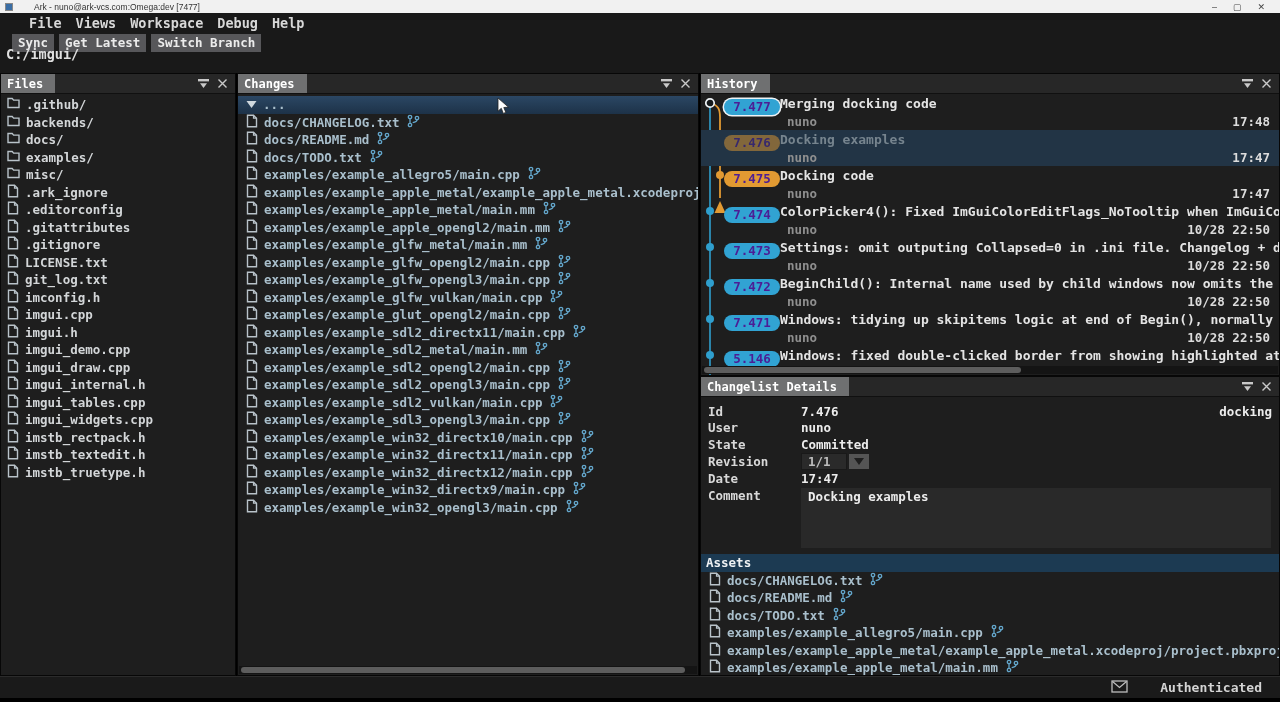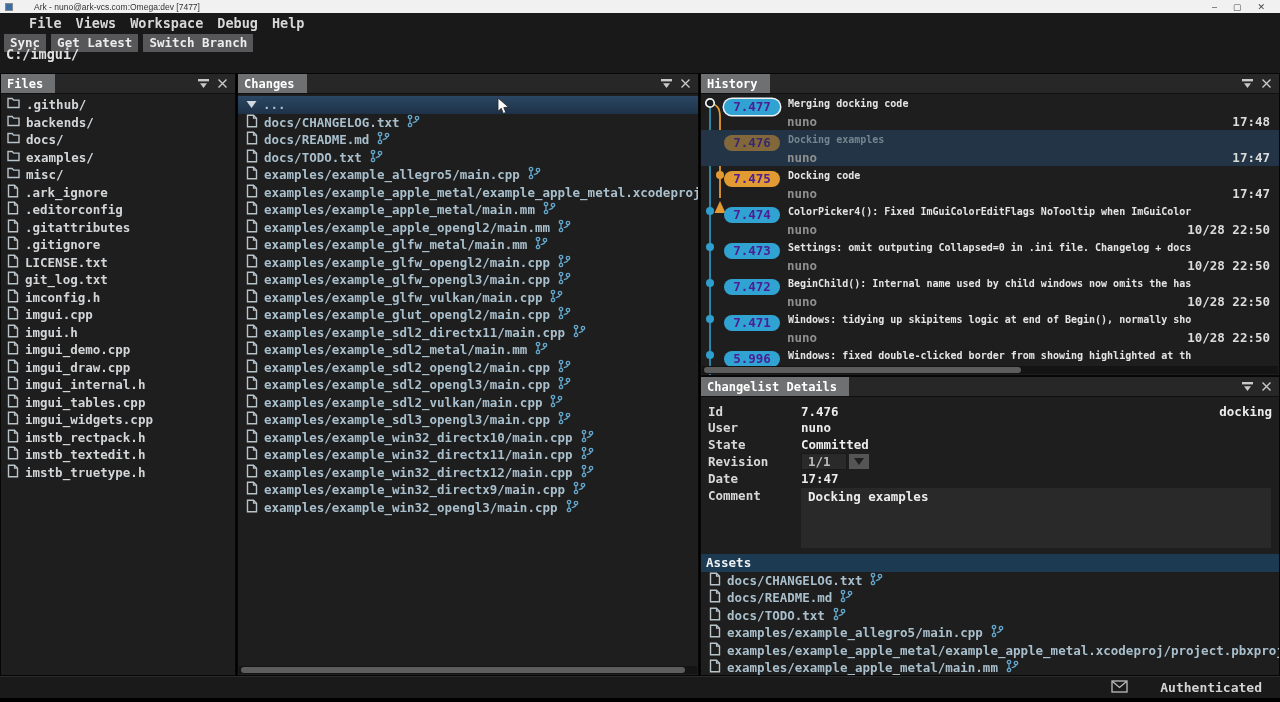--- a/index.html
+++ b/index.html
@@ -10,21 +10,21 @@
   .titlebar { position:absolute; top:0; left:0; width:1280px; height:13px; background:#f1f1f1;
     display:flex; align-items:center; padding:0 5px; font-family:"Liberation Sans", sans-serif;
     font-size:8.5px; color:#333;gap:17px; }
   .app-ico { width:8px; height:8px; background:#3a6ea5; border:1px solid #888; margin-right:4px; }
   .win-controls { margin-left:auto; display:flex; gap:16px; padding-right:10px; color:#444; font-size:9px; line-height:12px; }
   .win-controls span { cursor:default; }
 
   .topchrome { position:absolute; top:13px; left:0; width:1280px; height:60px; background:#191919; }
   .menubar { position:absolute; top:14px; left:0; width:1280px; height:18px; display:flex; align-items:center; padding-left:22px; }
   .menu-item { color:#d8d8d8; font-size:13.5px; font-weight:bold; padding:0 7px; cursor:default; }
-  .toolbar { position:absolute; top:33px; left:0; width:1280px; height:19px; display:flex; align-items:center; gap:5px; padding-left:4px; }
+  .toolbar { position:absolute; top:33px; left:0; width:1280px; height:19px; display:flex; align-items:center; gap:5px; padding-left:12px; }
   .tb-btn { background:#57575a; color:#ececec; border:none; font-family:inherit; font-size:12.5px; font-weight:bold; padding:1px 6px 2px; cursor:default; }
   .pathrow { position:absolute; top:46px; left:0; width:1280px; height:20px; color:#e0e0e0; font-size:13.5px; font-weight:bold; padding-left:6px; }
 
   
   .panel { position:absolute; background:#1e1e1e; border:1px solid #070707; display:flex; flex-direction:column; overflow:hidden; }
   #panel-files   { left:0;   top:73px;  width:236px; height:603px; }
   #panel-changes { left:237px; top:73px; width:462px; height:603px; }
   #panel-history { left:700px; top:73px; width:580px; height:303px; }
   #panel-details { left:700px; top:376px; width:580px; height:300px; }
 
@@ -51,21 +51,21 @@
   .h-list { flex:1; position:relative; overflow:hidden; }
   #history-graph { position:absolute; left:0; top:0; }
   .hrow { height:36px; position:relative; }
   .hrow.hsel { background:#223445; }
   .hline1 { display:flex; height:18px; align-items:center; padding-left:23px; }
   .badge { flex:none; min-width:56px; text-align:center; border-radius:9px; font-size:12.5px; font-weight:bold;
     padding:0 8px; background:#31a3d3; color:#4c1d95; line-height:16px;margin-top:7px; }
   .badge.orange { background:#e29a32; }
   .badge.current { box-shadow:0 0 0 1.5px #eef3f6; }
   .hrow.dim .badge { opacity:.5; }
-  .htitle { font-weight:bold; color:#e4e4e4; font-size:10px; margin-left:8px; white-space:nowrap; overflow:hidden; flex:1; }
+  .htitle { font-weight:bold; color:#e4e4e4; font-size:13px; margin-left:0; white-space:nowrap; overflow:hidden; flex:1; }
   .hrow.dim .htitle { color:#76848e; }
   .hline2 { display:flex; height:18px; align-items:center; padding-left:86px; padding-right:9px; font-size:12.5px; }
   .huser { flex:1; color:#8f8f8f; font-weight:bold; }
   .htime { color:#dcdcdc; font-weight:bold; }
 
   
   .d-body { flex:1; overflow:hidden; padding-top:6px; }
   .drow { display:flex; align-items:center; padding:0 7px; font-size:12.5px; height:16.5px; }
   .drow.tall { height:18px; }
   .dlabel { width:93px; flex:none; color:#d8d8d8; font-weight:bold; }
@@ -706,21 +706,21 @@
           <span class="badge">7.471</span>
           <span class="htitle">Windows: tidying up skipitems logic at end of Begin(), normally sho</span>
         </div>
         <div class="hline2">
           <span class="huser">nuno</span>
           <span class="htime">10/28 22:50</span>
         </div>
       </div>
       <div class="hrow">
         <div class="hline1">
-          <span class="badge">5.996</span>
+          <span class="badge">5.146</span>
           <span class="htitle">Windows: fixed double-clicked border from showing highlighted at th</span>
         </div>
         <div class="hline2">
           <span class="huser"></span>
           <span class="htime"></span>
         </div>
       </div>
     </div>
   <div class="hscroll">
     <div class="thumb" style="left:2px; width:55%;"></div>

